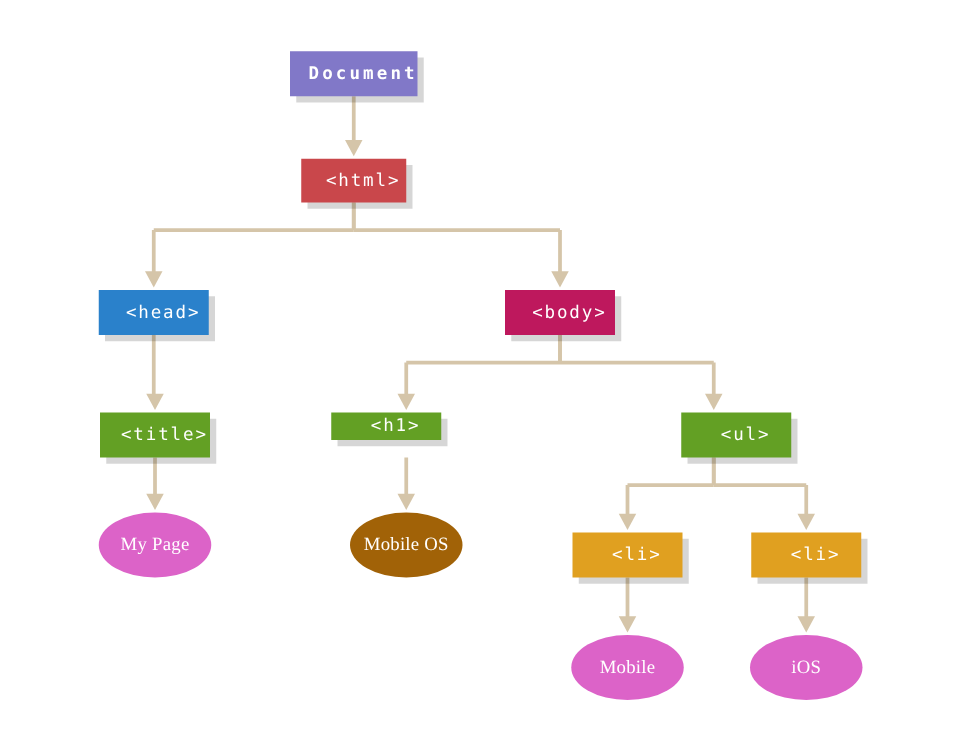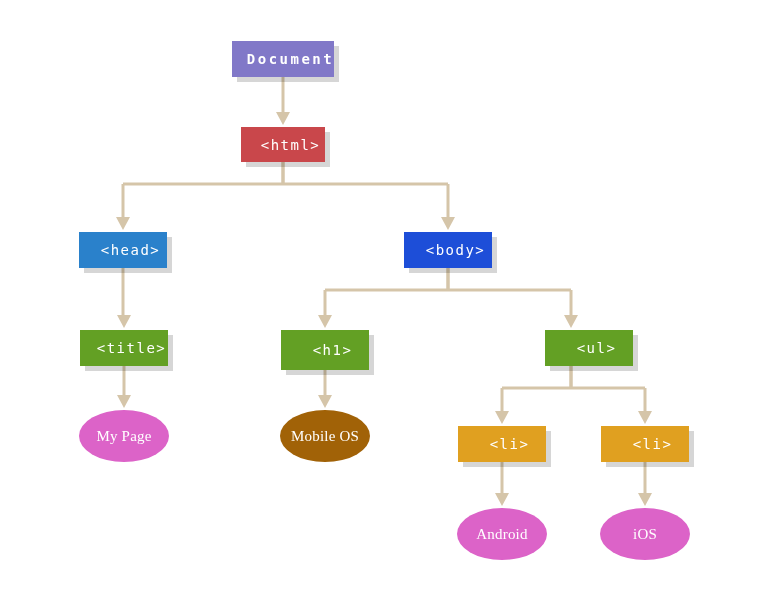--- a/index.html
+++ b/index.html
@@ -103,44 +103,44 @@
   <div id="node-layer">
       <div class="node node-rect node-doc" style="left: 232px; top: 41px; width: 102px; height: 36px; background: rgb(129, 120, 200); color: rgb(255, 255, 255);">
         <span>Document</span>
       </div>
       <div class="node node-rect node-tag" style="left: 241px; top: 127px; width: 84px; height: 35px; background: rgb(201, 71, 75); color: rgb(255, 255, 255);">
         <span>&lt;html&gt;</span>
       </div>
       <div class="node node-rect node-tag" style="left: 79px; top: 232px; width: 88px; height: 36px; background: rgb(42, 129, 203); color: rgb(255, 255, 255);">
         <span>&lt;head&gt;</span>
       </div>
-      <div class="node node-rect node-tag" style="left: 404px; top: 232px; width: 88px; height: 36px; background: #1d4ed8; color: rgb(255, 255, 255);">
+      <div class="node node-rect node-tag" style="left: 404px; top: 232px; width: 88px; height: 36px; background: #be185d; color: rgb(255, 255, 255);">
         <span>&lt;body&gt;</span>
       </div>
       <div class="node node-rect node-tag" style="left: 80px; top: 330px; width: 88px; height: 36px; background: rgb(99, 160, 36); color: rgb(255, 255, 255);">
         <span>&lt;title&gt;</span>
       </div>
-      <div class="node node-rect node-tag" style="left: 281px; top: 330px; width: 88px; height: 40px; background: rgb(99, 160, 36); color: rgb(255, 255, 255);">
+      <div class="node node-rect node-tag" style="left: 265px; top: 330px; width: 88px; height: 22px; background: rgb(99, 160, 36); color: rgb(255, 255, 255);">
         <span>&lt;h1&gt;</span>
       </div>
       <div class="node node-rect node-tag" style="left: 527px; top: 330px; width: 88px; height: 36px; background: rgb(99, 160, 36); color: rgb(255, 255, 255); margin-left: 18px;">
         <span>&lt;ul&gt;</span>
       </div>
       <div class="node node-rect node-tag" style="left: 458px; top: 426px; width: 88px; height: 36px; background: rgb(224, 160, 32); color: rgb(255, 255, 255);">
         <span>&lt;li&gt;</span>
       </div>
       <div class="node node-rect node-tag" style="left: 601px; top: 426px; width: 88px; height: 36px; background: rgb(224, 160, 32); color: rgb(255, 255, 255);">
         <span>&lt;li&gt;</span>
       </div>
       <div class="node node-ellipse " style="left: 79px; top: 410px; width: 90px; height: 52px; background: rgb(220, 99, 200); color: rgb(255, 255, 255);">
         <span>My Page</span>
       </div>
       <div class="node node-ellipse " style="left: 280px; top: 410px; width: 90px; height: 52px; background: #a16207; color: rgb(255, 255, 255);">
         <span>Mobile OS</span>
       </div>
       <div class="node node-ellipse " style="left: 457px; top: 508px; width: 90px; height: 52px; background: rgb(220, 99, 200); color: rgb(255, 255, 255);">
-        <span>Android</span>
+        <span>Mobile</span>
       </div>
       <div class="node node-ellipse " style="left: 600px; top: 508px; width: 90px; height: 52px; background: rgb(220, 99, 200); color: rgb(255, 255, 255);">
         <span>iOS</span>
       </div>
     </div>
 </div>
 
 </body></html>

